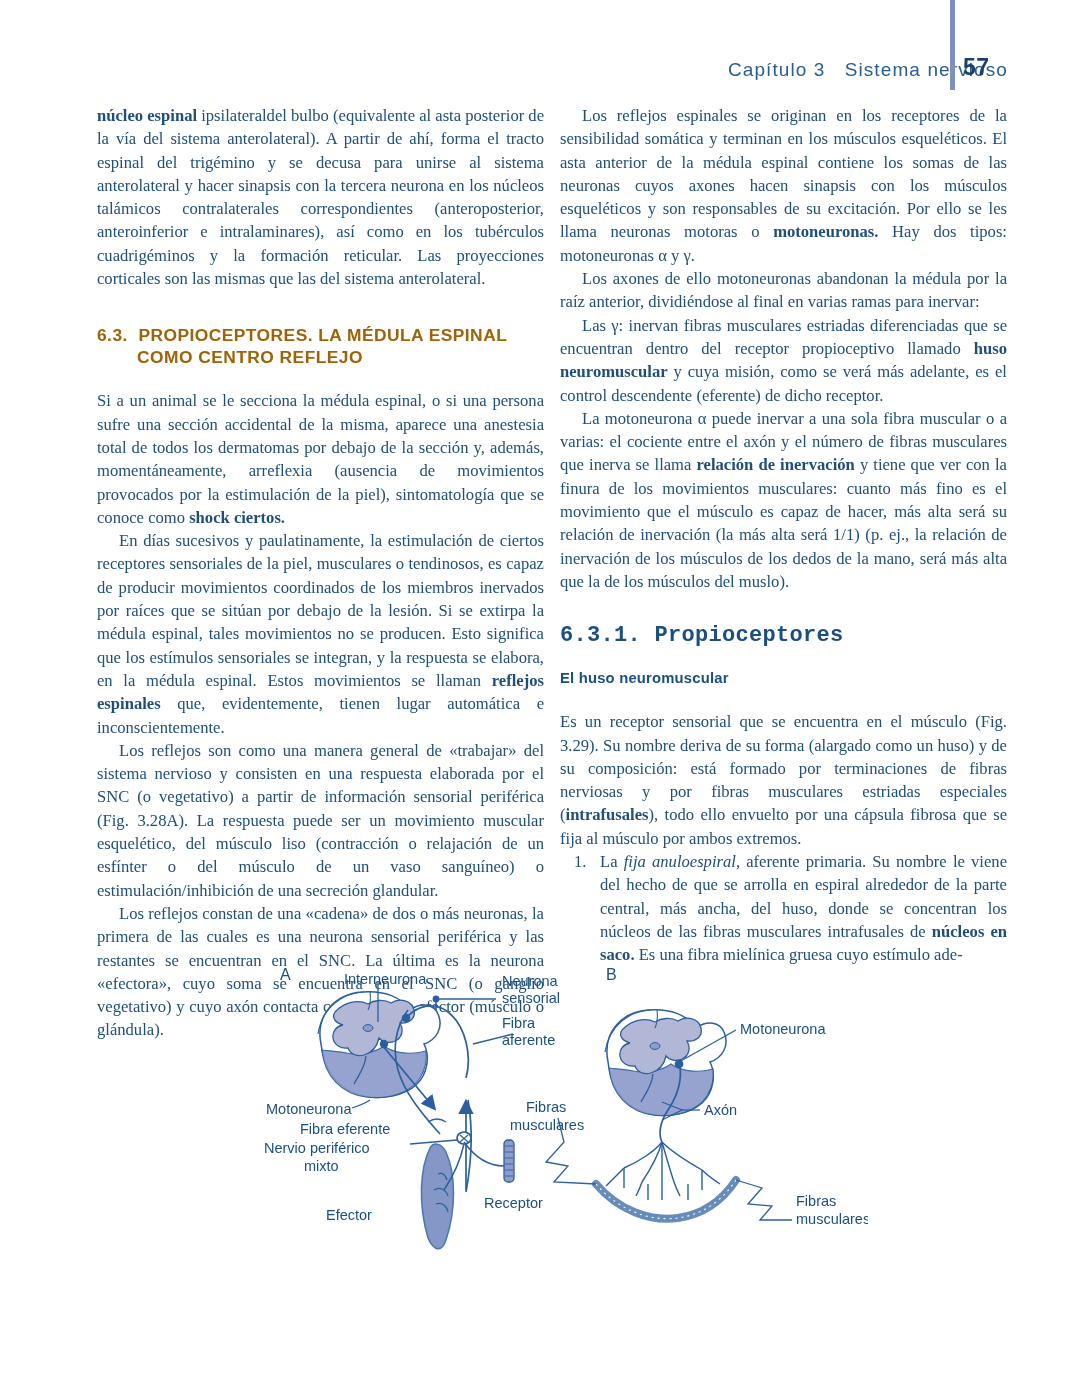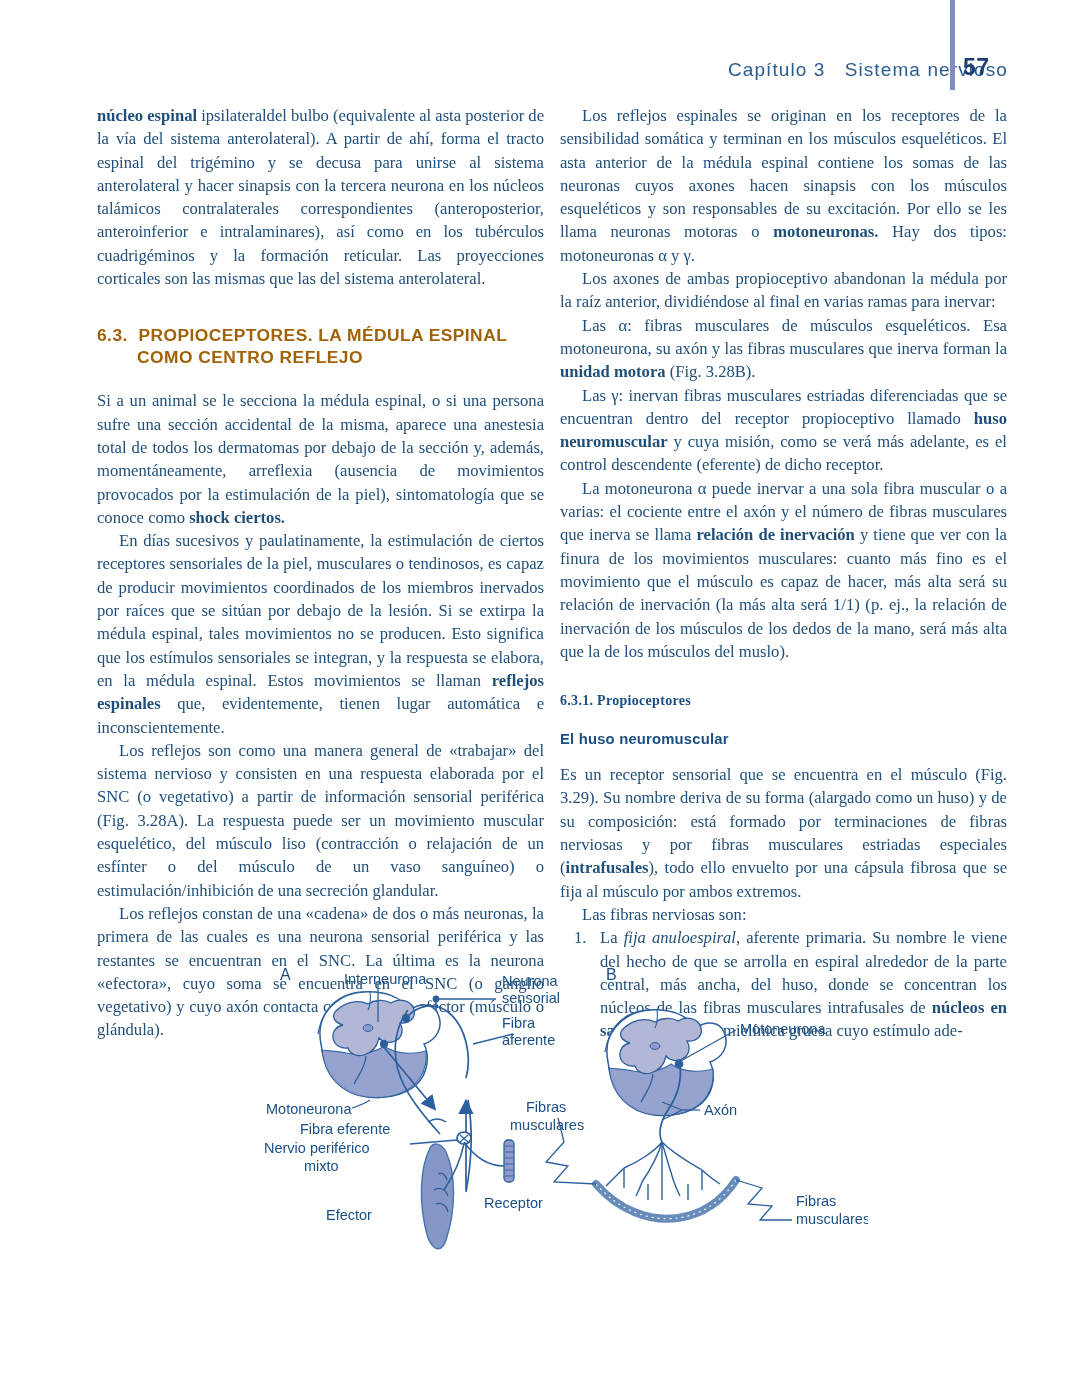--- a/index.html
+++ b/index.html
@@ -90,28 +90,28 @@
     font-size: 17.4px;
     font-weight: bold;
     line-height: 22px;
     letter-spacing: 0.45px;
     color: #a16207;
     text-indent: -40px;
     padding-left: 40px;
   }
   h3.subsection {
     margin: 30px 0 18px 0;
-    font-family: Liberation Serif, serif;
-    font-size: 14px;
+    font-family: Liberation Mono, monospace;
+    font-size: 22px;
     font-weight: bold;
     letter-spacing: 0.3px;
     color: #1b4f82;
   }
   h4.subsubsection {
-    margin: 22px 0 16px 0;
+    margin: 22px 0 24px 0;
     font-family: "Liberation Sans", sans-serif;
     font-size: 14.8px;
     font-weight: bold;
     letter-spacing: 0.2px;
     color: #1b4f82;
   }
 
   ol.numlist {
     margin: 0;
     padding: 0 0 0 0;
@@ -179,35 +179,33 @@
 
     <p class="body">Los reflejos son como una manera general de «trabajar» del sistema nervioso y consisten en una respuesta elaborada por el SNC (o vegetativo) a partir de información sensorial periférica (Fig. 3.28A). La respuesta puede ser un movimiento muscular esquelético, del músculo liso (contracción o relajación de un esfínter o del músculo de un vaso sanguíneo) o estimulación/inhibición de una secreción glandular.</p>
 
     <p class="body">Los reflejos constan de una «cadena» de dos o más neuronas, la primera de las cuales es una neurona sensorial periférica y las restantes se encuentran en el SNC. La última es la neurona «efectora», cuyo soma se encuentra en el SNC (o ganglio vegetativo) y cuyo axón contacta con el órgano efector (músculo o glándula).</p>
   </div>
 
   <div class="col col-right">
 
     <p class="body" style="text-indent:22px"><span>Los reflejos espinales se originan en los receptores de la sensibilidad somática y terminan en los músculos esqueléticos. El asta anterior de la médula espinal contiene los somas de las neuronas cuyos axones hacen sinapsis con los músculos esqueléticos y son responsables de su excitación. Por ello se les llama neuronas motoras o </span><b>motoneuronas.</b><span> Hay dos tipos: motoneuronas α y γ.</span></p>
 
-    <p class="body">Los axones de ambas propioceptivo abandonan la médula por la raíz anterior, dividiéndose al final en varias ramas para inervar:</p>
-
-    <p class="body"><span>Las α: fibras musculares de músculos esqueléticos. Esa motoneurona, su axón y las fibras musculares que inerva forman la </span><b>unidad motora</b><span> (Fig. 3.28B).</span></p>
+    <p class="body">Los axones de ello motoneuronas abandonan la médula por la raíz anterior, dividiéndose al final en varias ramas para inervar:</p>
+
 
     <p class="body"><span>Las γ: inervan fibras musculares estriadas diferenciadas que se encuentran dentro del receptor propioceptivo llamado </span><b>huso neuromuscular</b><span> y cuya misión, como se verá más adelante, es el control descendente (eferente) de dicho receptor.</span></p>
 
     <p class="body"><span>La motoneurona α puede inervar a una sola fibra muscular o a varias: el cociente entre el axón y el número de fibras musculares que inerva se llama </span><b>relación de inervación</b><span> y tiene que ver con la finura de los movimientos musculares: cuanto más fino es el movimiento que el músculo es capaz de hacer, más alta será su relación de inervación (la más alta será 1/1) (p. ej., la relación de inervación de los músculos de los dedos de la mano, será más alta que la de los músculos del muslo).</span></p>
 
     <h3 class="subsection">6.3.1. Propioceptores</h3>
 
     <h4 class="subsubsection">El huso neuromuscular</h4>
 
     <p class="body noindent"><span>Es un receptor sensorial que se encuentra en el músculo (Fig. 3.29). Su nombre deriva de su forma (alargado como un huso) y de su composición: está formado por terminaciones de fibras nerviosas y por fibras musculares estriadas especiales (</span><b>intrafusales</b><span>), todo ello envuelto por una cápsula fibrosa que se fija al músculo por ambos extremos.</span></p>
 
-    <p class="body">Las fibras nerviosas son:</p>
 
     <ol class="numlist">
       <li>
         <span class="num">1.</span><span>La </span><i>fija anuloespiral</i><span>, aferente primaria. Su nombre le viene del hecho de que se arrolla en espiral alrededor de la parte central, más ancha, del huso, donde se concentran los núcleos de las fibras musculares intrafusales de </span><b>núcleos en saco.</b><span> Es una fibra mielínica gruesa cuyo estímulo ade-</span>
       </li>
     </ol>
   </div>
 
   <div class="figure">
     <svg width="610" height="300" viewBox="0 0 610 300" xmlns="http://www.w3.org/2000/svg">

